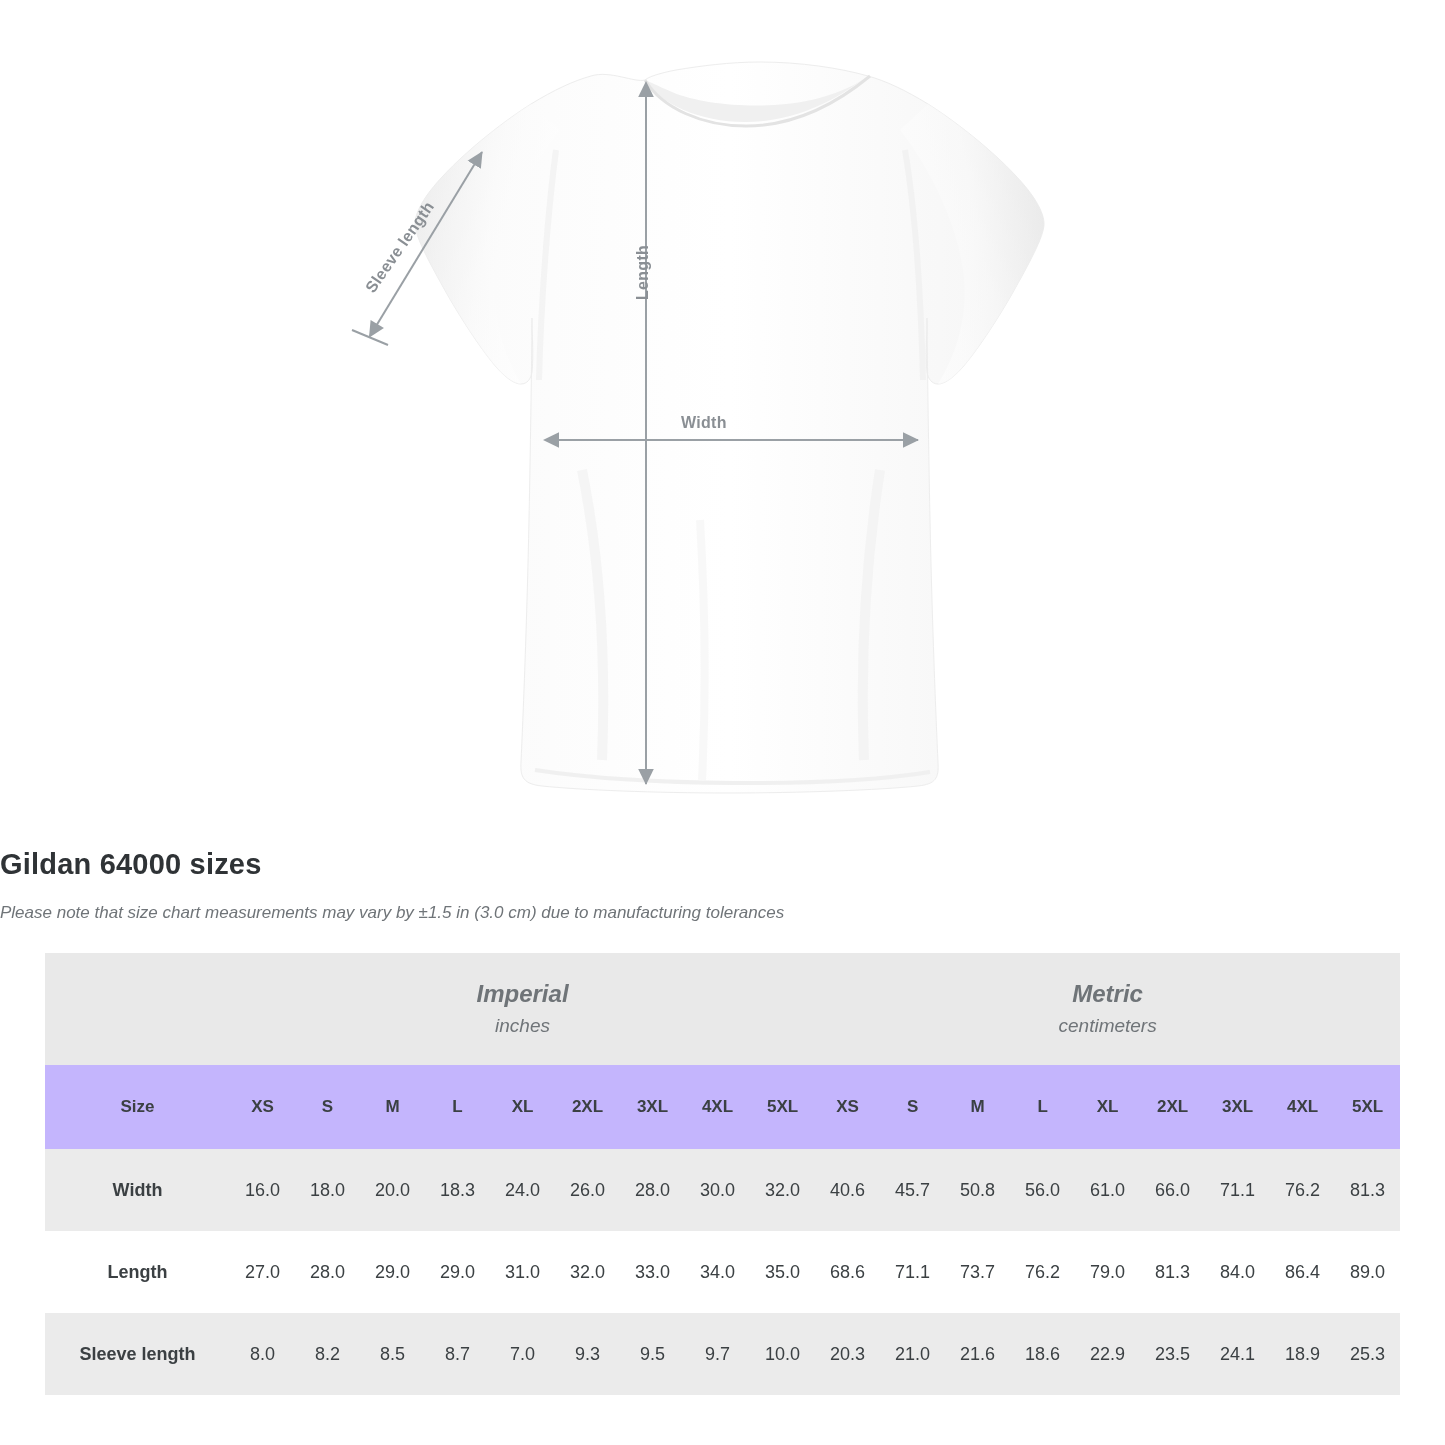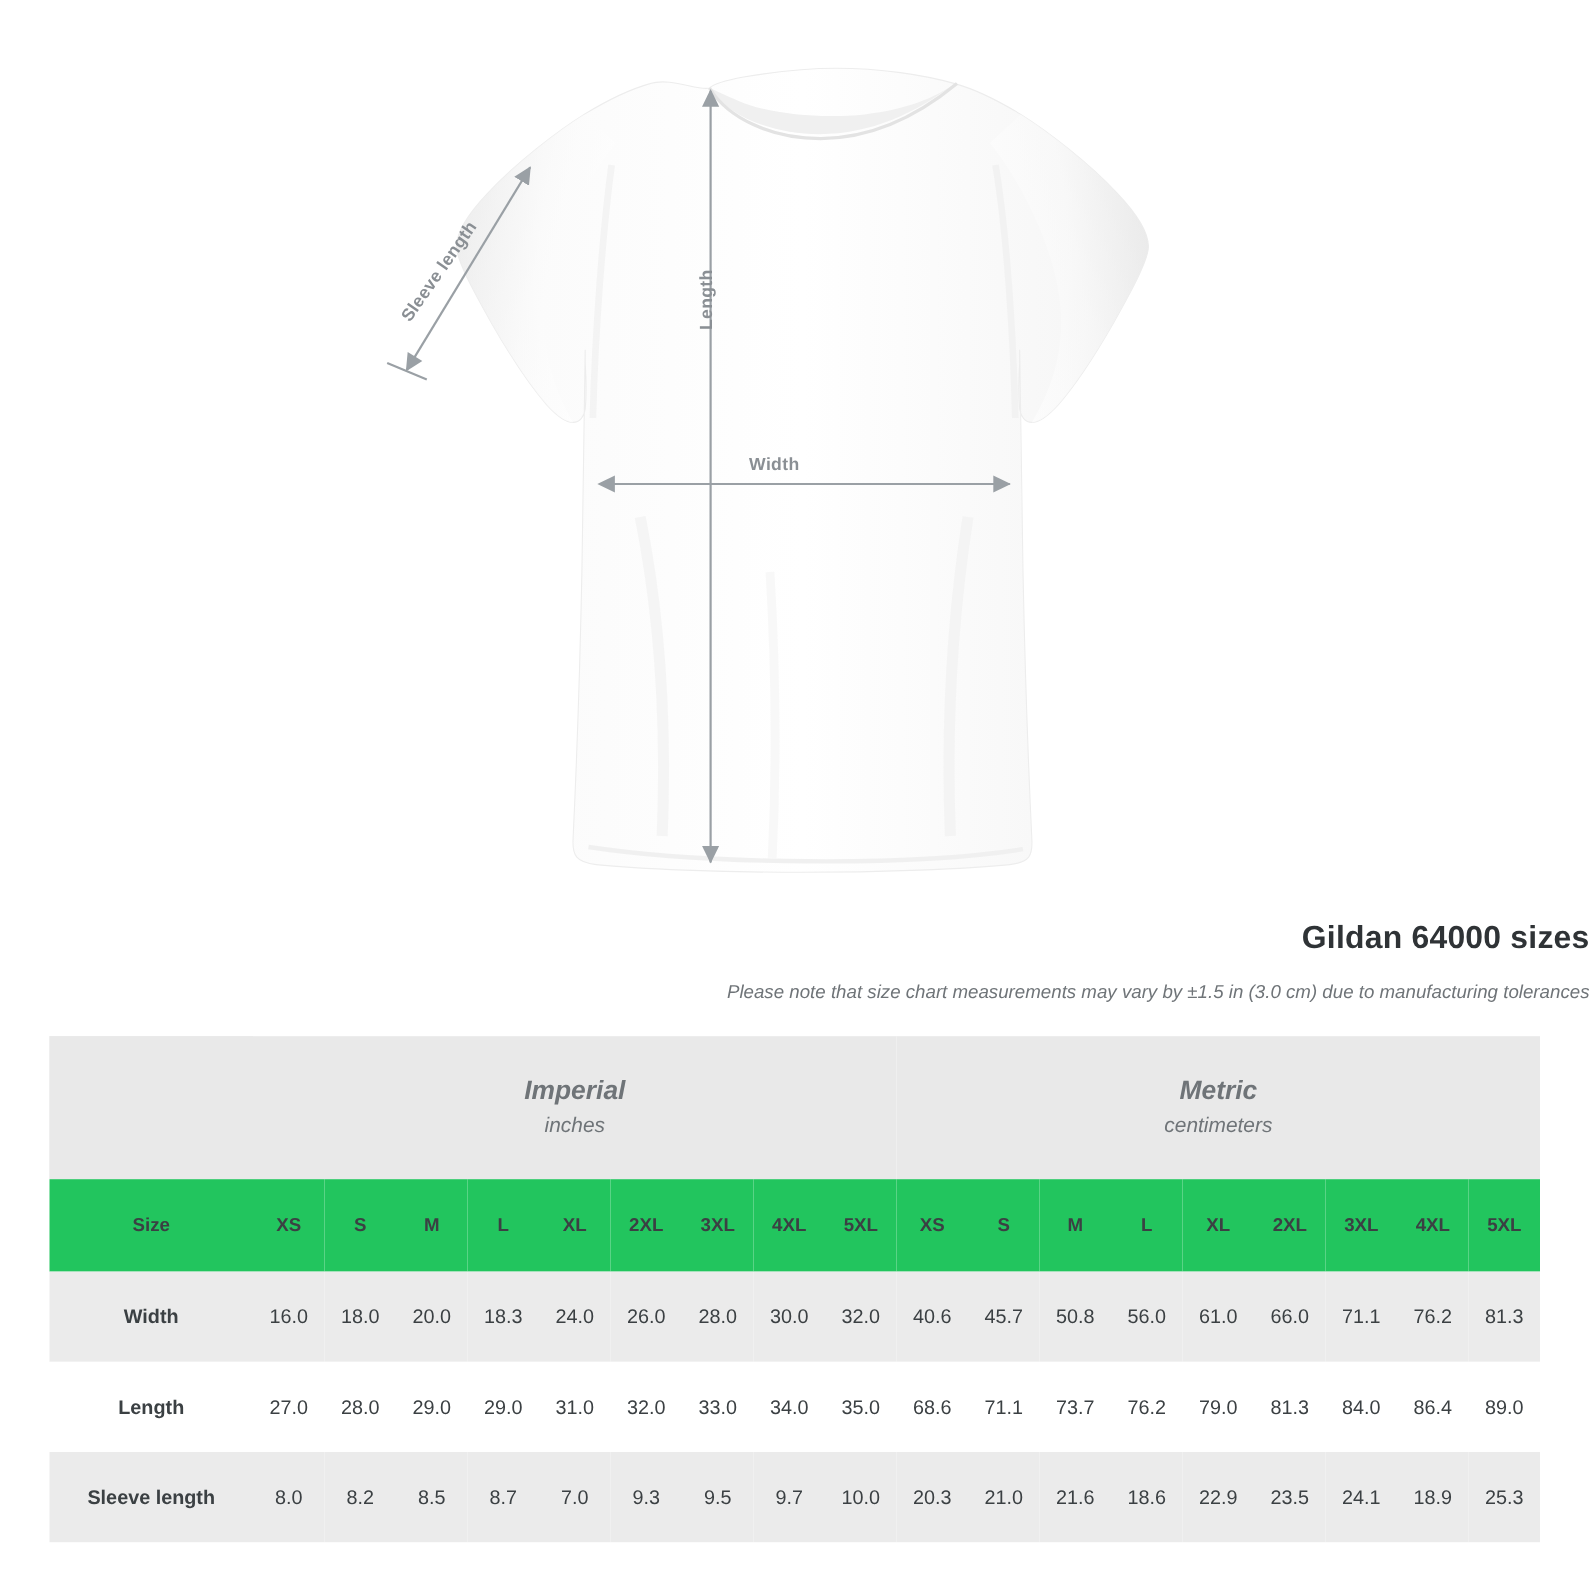--- a/index.html
+++ b/index.html
@@ -47,22 +47,22 @@
   }
   .dim-label.sleeve-label {
     left: 362px;
     top: 286px;
     transform: rotate(-55deg);
     transform-origin: left top;
   }
 
   
   .title-block {
-    text-align: right;
-    margin-top: 7px;
+    text-align: left;
+    margin-top: 18px;
   }
   .chart-title {
     font-size: 29px;
     font-weight: bold;
     color: #2f3336;
     margin: 0;
     letter-spacing: 0.2px;
   }
   .chart-note {
     font-size: 17px;
@@ -83,21 +83,21 @@
   table.size-table td,
   table.size-table th {
     text-align: center;
     vertical-align: middle;
     font-size: 17px;
     color: #3b4043;
     border: none;
     padding: 0;
   }
   .unit-head {
-    height: 130px;
+    height: 112px;
     background: #e9e9e9;
   }
   .unit-head .unit-name {
     font-size: 24px;
     font-style: italic;
     font-weight: bold;
     color: #6f7478;
     line-height: 1.1;
   }
   .unit-head .unit-sub {
@@ -106,21 +106,21 @@
     color: #6f7478;
     padding-top: 7px;
   }
   .row-head {
     height: 84px;
   }
   .row-head td {
     font-weight: bold;
     font-size: 18px;
     color: #3b4043;
-    background: #22c55e;
+    background: #c4b5fd;
   }
   .row-head td.rowlabel {
     font-weight: bold;
   }
   tr.data-row {
     height: 82px;
   }
   tr.data-row td {
     font-size: 18px;
   }

